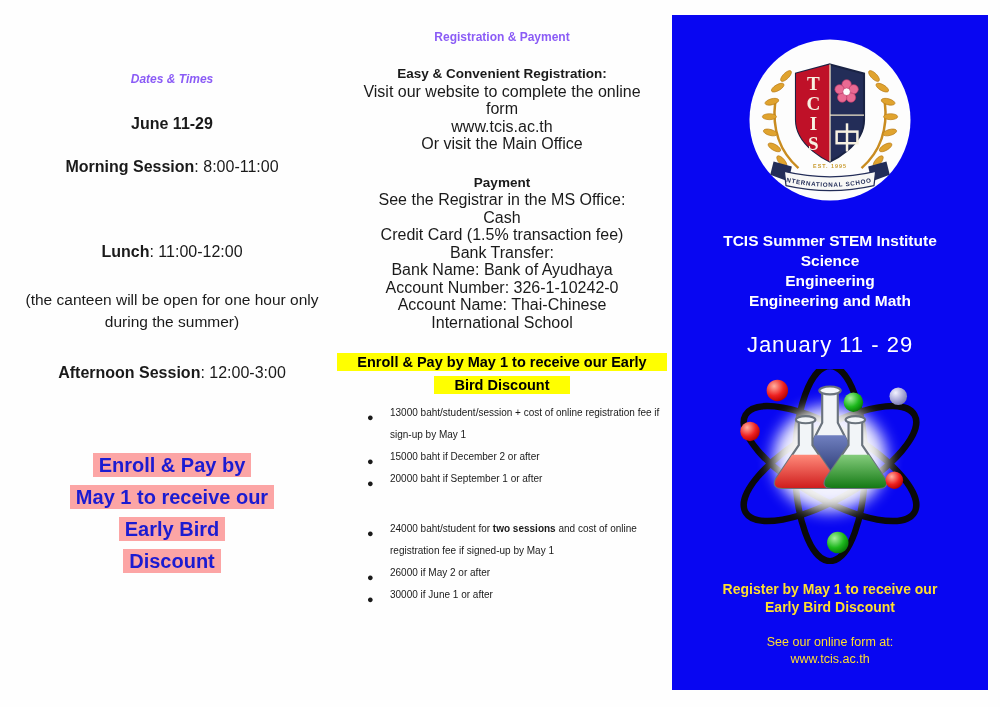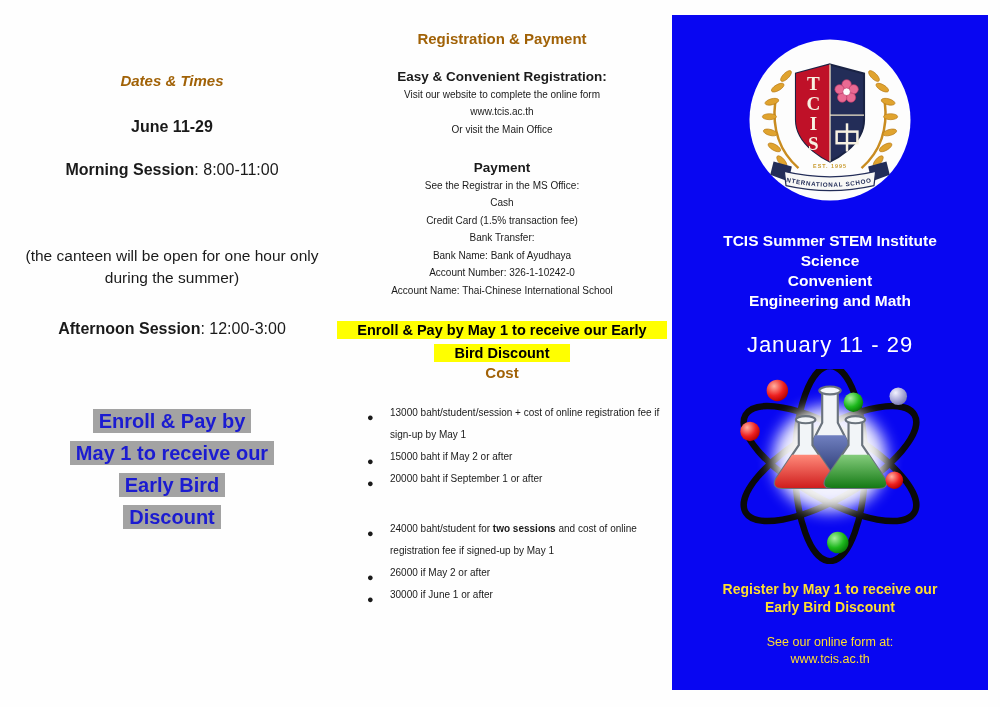--- a/index.html
+++ b/index.html
@@ -1,41 +1,41 @@
 <!DOCTYPE html>
 <html><head>
 <meta charset="utf-8">
 <style>
   html,body { margin:0; padding:0; }
   body {
     width:1000px; height:707px; position:relative; overflow:hidden;
     background:#fefefe; color:#1a1a1a;
     font-family:"Liberation Sans", sans-serif;
   }
-  .blue-head { color:#a16207; font-weight:bold; font-size:15px; margin:0; }
+  .blue-head { color:#8b5cf6; font-weight:bold; font-size:12px; margin:0; }
 
   
   .col-left { position:absolute; left:22px; top:72px; width:300px; text-align:center; }
   .col-left h2 { margin:0 0 28px;font-style:italic; }
   .l-date { font-weight:bold; font-size:16px; line-height:19px; margin-bottom:24px; }
   .l-line { font-size:16px; line-height:19px; }
   .l-line .b { font-weight:bold; }
   .mb-morning { margin-bottom:66px; }
   .mb-lunch   { margin-bottom:28px; }
   .canteen-note { font-size:15.5px; line-height:22px; margin-bottom:30px; }
   .mb-afternoon { margin-bottom:68px; }
   .eb-line { line-height:31px; }
-  .eb-line .hl { background:#a3a3a3; color:#1b1bd1; font-weight:bold; font-size:20px; padding:1px 6px; }
+  .eb-line .hl { background:#fca5a5; color:#1b1bd1; font-weight:bold; font-size:20px; padding:1px 6px; }
 
   
   .col-mid { position:absolute; left:337px; top:30px; width:330px; text-align:center; }
   .col-mid h2 { margin:0 0 21px; }
   .m-block { width:300px; margin:0 auto; }
   .m-title { font-weight:bold; font-size:13.5px; line-height:17.5px; }
-  .m-line  { font-size:10px; line-height:17.5px; }
+  .m-line  { font-size:16px; line-height:17.5px; }
   .pay-block { margin-top:21px; }
   .banner { margin-top:20px; line-height:21.5px; }
   .banner .hl { background:#ffff00; color:#000; font-weight:bold; font-size:14.5px; padding:1px 20px; }
   .cost-heading { margin:27px 0 0; }
   .cost-list { list-style:none; margin:6px 0 0; padding:0; text-align:left; }
   .cost-list li { position:relative; padding-left:53px; font-size:10px; line-height:22px; }
   .cost-list li::before { content:"\25CF"; position:absolute; left:30px; top:4px; font-size:11px; }
   .cost-gap { height:22px; }
   .bold-inline { font-weight:bold; }
 
@@ -53,20 +53,23 @@
 <body>
 
 <div class="col-left">
   <h2 class="blue-head">Dates &amp; Times</h2>
   <div class="l-date">June 11-29</div>
 
   <div class="l-line mb-morning">
     <span class="b">Morning Session</span><span>: 8:00-11:00</span>
   </div>
 
+  <div class="l-line mb-lunch">
+    <span class="b">Lunch</span><span>: 11:00-12:00</span>
+  </div>
 
   <div class="canteen-note">(the canteen will be open for one hour only during the summer)</div>
 
   <div class="l-line mb-afternoon">
     <span class="b">Afternoon Session</span><span>: 12:00-3:00</span>
   </div>
 
   <div>
     <div class="eb-line"><span class="hl">Enroll &amp; Pay by</span></div>
     <div class="eb-line"><span class="hl">May 1 to receive our</span></div>
@@ -94,25 +97,24 @@
     <div class="m-line">Bank Name: Bank of Ayudhaya</div>
     <div class="m-line">Account Number: 326-1-10242-0</div>
     <div class="m-line">Account Name: Thai-Chinese International School</div>
   </div>
 
   <div class="banner">
     <div><span class="hl">Enroll &amp; Pay by May 1 to receive our Early</span></div>
     <div><span class="hl">Bird Discount</span></div>
   </div>
 
-  <h2 class="blue-head cost-heading">Cost</h2>
 
   <ul class="cost-list">
     <li>13000 baht/student/session + cost of online registration fee if sign-up by May 1</li>
-    <li>15000 baht if May 2 or after</li>
+    <li>15000 baht if December 2 or after</li>
     <li>20000 baht if September 1 or after</li>
   </ul>
 
   <div class="cost-gap"></div>
 
   <ul class="cost-list">
     <li><span>24000 baht/student for </span><span class="bold-inline">two sessions</span><span> and cost of online registration fee if signed-up by May 1</span></li>
     <li>26000 if May 2 or after</li>
     <li>30000 if June 1 or after</li>
   </ul>
@@ -183,21 +185,21 @@
       <path id="bannerArc" d="M50,175 Q100,186 150,175" fill="none"></path>
       <text font-size="7.5" font-weight="bold" fill="#232d58" letter-spacing="0.9" text-anchor="middle">
         <textPath href="#bannerArc" startOffset="50%">INTERNATIONAL SCHOOL</textPath>
       </text>
     </g>
   </svg>
 
   <div class="panel-title">
     <div>TCIS Summer STEM Institute</div>
     <div>Science</div>
-    <div>Convenient</div>
+    <div>Engineering</div>
     <div>Engineering and Math</div>
   </div>
 
   <div class="panel-date">January 11 - 29</div>
 
   
   <svg class="atom-svg" viewBox="0 0 240 200">
     <defs>
       <radialGradient id="gRed" cx="35%" cy="30%" r="75%">
         <stop offset="0%" stop-color="#ffb0a0"></stop>

